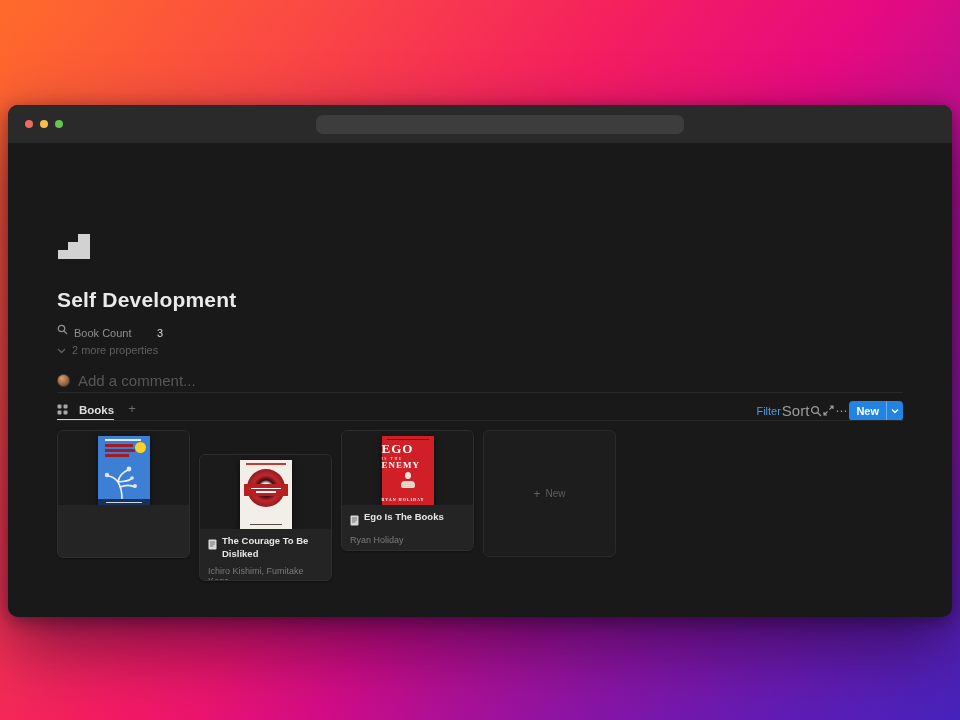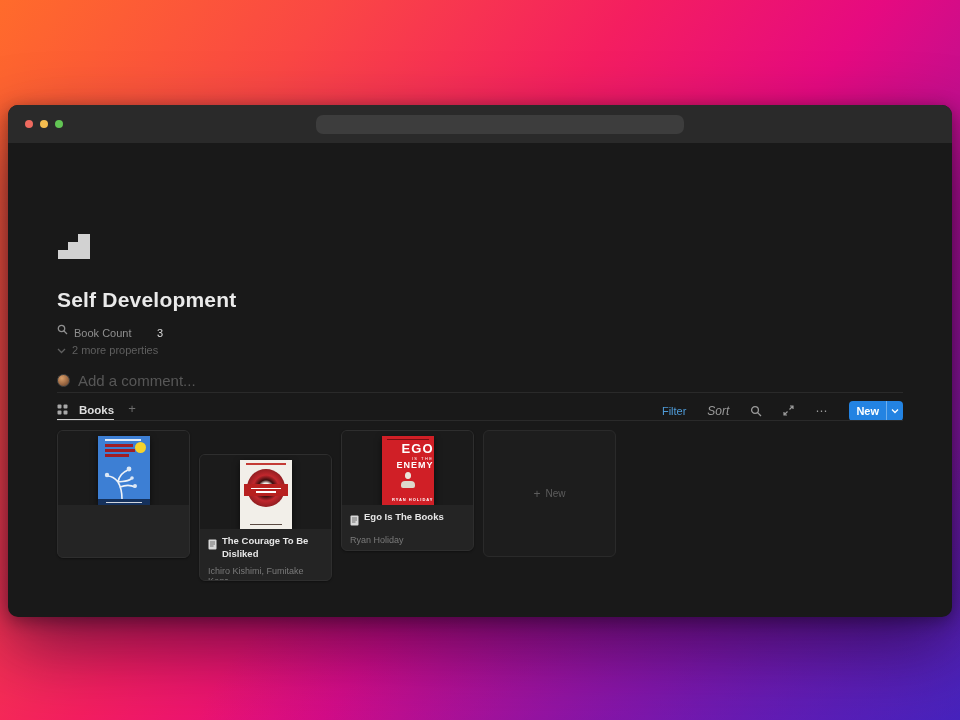--- a/index.html
+++ b/index.html
@@ -37,22 +37,22 @@
   .comment-ph { font-size: 15px; color: #575757; }
 
   .divider { position: absolute; left: 49px; width: 846px; height: 1px; background: #2a2a2a; }
   .div1 { top: 249px; } .div2 { top: 277px; }
 
   .tabbar { position: absolute; left: 49px; top: 258px; height: 19px; display: flex; align-items: center; }
   .tab-active { display: flex; align-items: center; gap: 11px; border-bottom: 2px solid #cfcfcf; cursor: pointer; }
   .tab-active .tlabel { font-size: 11.5px; font-weight: 600; color: #dedede; }
   .add-view { margin-left: 14px; color: #6e6e6e; font-size: 13px; padding-bottom: 4px; cursor: pointer; }
 
-  .toolbar { position: absolute; right: 49px; top: 258px; height: 19px; display: flex; align-items: center; gap: 21px; }
-  .tool-text { font-size: 12px; color: #9b9b9b; cursor: pointer; font-style: italic; }
+  .toolbar { position: absolute; right: 49px; top: 258px; height: 19px; display: flex; align-items: center; gap: 1px; }
+  .tool-text { font-size: 15px; color: #9b9b9b; cursor: pointer; }
   .tool-filter { font-size: 11px; cursor: pointer; }
   .tool-icon { display: flex; align-items: center; cursor: pointer; }
   .tool-more { color: #9b9b9b; font-size: 12px; letter-spacing: 1px; cursor: pointer; line-height: 10px; }
   .new-btn { display: flex; align-items: stretch; height: 20px; border-radius: 4px; overflow: hidden; cursor: pointer; }
   .new-btn .nlabel { display: flex; align-items: center; padding: 0 7px; font-size: 11px; font-weight: 600; color: #fff; }
   .new-btn .ncaret { display: flex; align-items: center; padding: 0 4px; border-left: 1px solid rgba(255,255,255,.35); }
 
   .gallery { position: absolute; left: 49px; top: 287px; display: flex; gap: 9px; align-items: flex-start; }
   .card {
     width: 133px; background: #242424; border: 1px solid #2e2e2e; border-radius: 6px;
@@ -77,21 +77,21 @@
   .b1-band::after { content:""; position: absolute; left: 8px; right: 8px; top: 3px; height: 1px; background: rgba(255,255,255,.8); }
   
   .book2 { background: #f2efe9; }
   .b2-topline { position: absolute; left: 6px; right: 6px; top: 3px; height: 1.5px; background: #c43b35; }
   .b2-ring { position: absolute; left: 7px; top: 9px; width: 38px; height: 38px; border-radius: 50%;
              background: radial-gradient(circle, #f2efe9 0 18%, #3a0d0d 30%, #c1272d 48%, #8f1d20 72%, #c1272d 100%); }
   .b2-band { position: absolute; left: 4px; right: 4px; top: 24px; height: 12px; background: #b7201f; display: flex; flex-direction: column; justify-content: center; gap: 2px; align-items: center; }
   .b2-band .bl { height: 1.5px; background: #fff; width: 30px; } .b2-band .bl.short { width: 20px; }
   .b2-foot { position: absolute; left: 10px; right: 10px; bottom: 5px; height: 1.5px; background: #5a4a42; }
   
-  .book3 { background: #d01f26; color: #fff; text-align: right; }
+  .book3 { background: #d01f26; color: #fff; text-align: left; font-family: Liberation Serif, serif; }
   .b3-topline { position: absolute; left: 5px; right: 5px; top: 3px; height: 1px; background: rgba(40,0,0,.55); }
   .b3-ego { font-size: 13px; font-weight: 700; letter-spacing: 1px; margin-top: 6px; line-height: 1; }
   .b3-isthe { font-size: 4px; letter-spacing: 1.5px; margin-top: 1px; }
   .b3-enemy { font-size: 9px; font-weight: 700; letter-spacing: 1px; line-height: 1.1; }
   .b3-bust { position: absolute; left: 50%; top: 36px; transform: translateX(-50%); width: 16px; height: 16px; }
   .b3-bust .head { position: absolute; left: 5px; top: 0; width: 6px; height: 7px; border-radius: 50% 50% 45% 45%; background: #e9e5da; }
   .b3-bust .shoulders { position: absolute; left: 1px; bottom: 0; width: 14px; height: 7px; border-radius: 4px 4px 2px 2px; background: #ddd8cc; }
   .b3-byline { position: absolute; left: 0; right: 0; bottom: 4px; font-size: 4px; font-weight: 700; letter-spacing: 1px; color: #fff; }
 
   .new-card { width: 133px; height: 127px; background: #1d1d1d; border: 1px solid #2a2a2a; border-radius: 6px;

